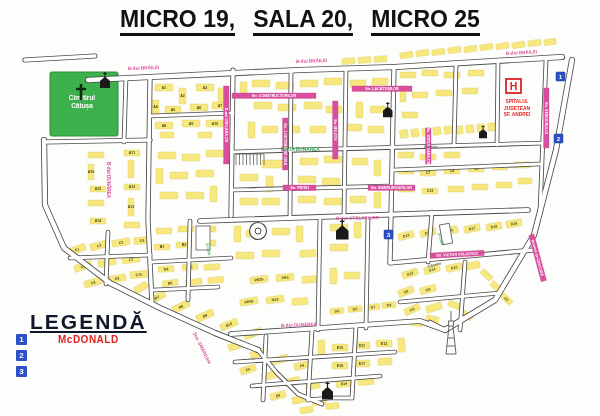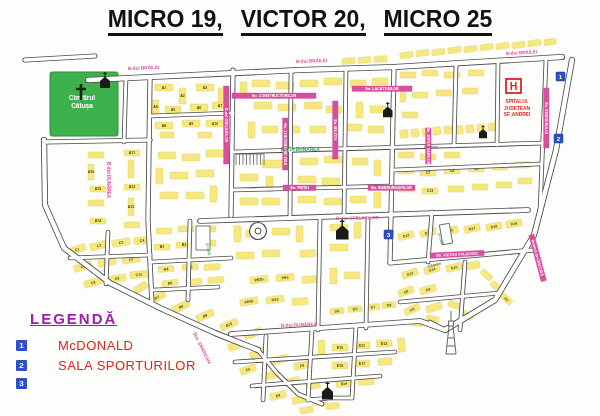--- a/index.html
+++ b/index.html
@@ -3,32 +3,32 @@
 <meta charset="utf-8">
 <style>
   html,body{margin:0;padding:0;background:#fff;}
   #stage{position:relative;width:600px;height:416px;background:#fdfdfb;overflow:hidden;
          font-family:"Liberation Sans",sans-serif;}
   #title{position:absolute;top:6px;left:0;width:600px;text-align:center;
          font-size:23px;font-weight:800;letter-spacing:0px;color:#111;white-space:nowrap;}
   #title span{border-bottom:3px solid #111;padding-bottom:1px;margin:16px 9px;}
   #map-svg{position:absolute;left:0;top:0;}
   #legend{position:absolute;left:16px;top:310px;width:170px;}
-  #legend .ltitle{color:#a21caf;font-size:15px;font-weight:800;letter-spacing:2px;
-                  text-decoration:underline;margin:0 0 11px 14px;}
+  #legend .ltitle{color:#0f172a;font-size:21px;font-weight:800;letter-spacing:2px;
+                  text-decoration:underline;margin:0 0 0 14px;}
   .lrow{display:flex;align-items:center;margin:0 0 5px 0;}
   .lnum{width:11px;height:11px;background:#2b50c8;color:#fff;font-size:8px;font-weight:700;
         display:flex;align-items:center;justify-content:center;border-radius:1px;margin-right:6px;flex:0 0 auto;}
-  .llabel{color:#e02323;font-size:13px;font-weight:400;letter-spacing:.5px;white-space:nowrap;padding-left:25px;}
+  .llabel{color:#e02323;font-size:10px;font-weight:700;letter-spacing:.5px;white-space:nowrap;padding-left:25px;}
 </style>
 </head>
 <body>
 
 <div id="stage">
-  <div id="title"><span>MICRO 19,</span><span>VICTOR 20,</span><span>MICRO 25</span></div>
+  <div id="title"><span>MICRO 19,</span><span>SALA 20,</span><span>MICRO 25</span></div>
 
   <svg id="map-svg" width="600" height="416" viewBox="0 0 600 416">
       <g>
         <rect x="50" y="72" width="68" height="64" rx="2" fill="#3db14b" stroke="#2f8c3c" stroke-width="1"></rect>
         <text x="82" y="100" text-anchor="middle" fill="#fff" font-size="6.5" font-weight="bold">Cimitirul</text>
         <text x="82" y="108" text-anchor="middle" fill="#fff" font-size="6.5" font-weight="bold">Cătușa</text>
         <path d="M81,84 v16 M76,89 h10" stroke="#102a10" stroke-width="2.6"></path>
       </g>
       <g>
         <g transform="rotate(-9 406.5 55)">
@@ -944,19 +944,18 @@
     </svg>
 
   <div id="legend">
     <div class="ltitle">LEGENDĂ</div>
     <div class="lrow">
       <div class="lnum">1</div>
       <div class="llabel">McDONALD</div>
     </div>
     <div class="lrow">
       <div class="lnum">2</div>
-      <div class="llabel">SALA SPORTURILOR</div>
     </div>
     <div class="lrow">
       <div class="lnum">3</div>
     </div>
   </div>
 </div>
 
 </body></html>

